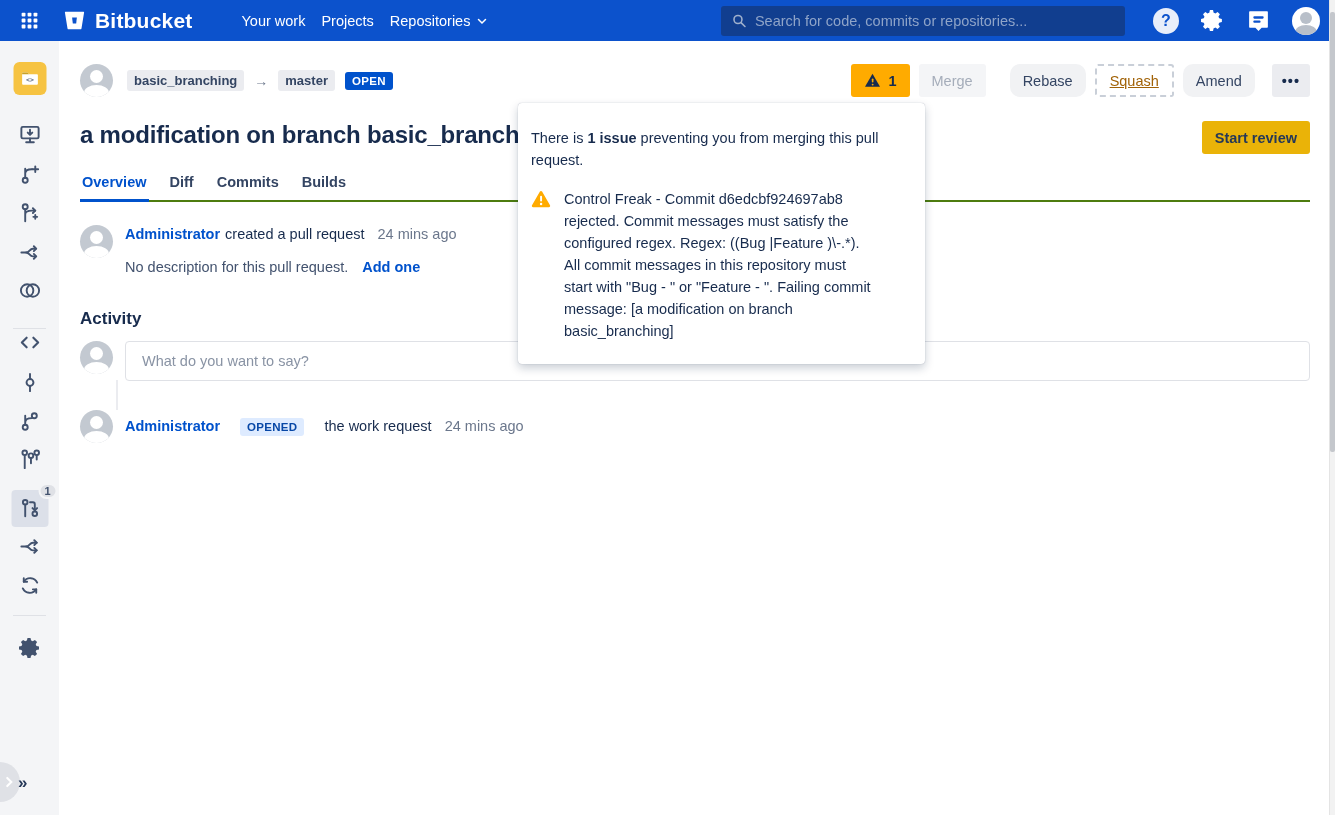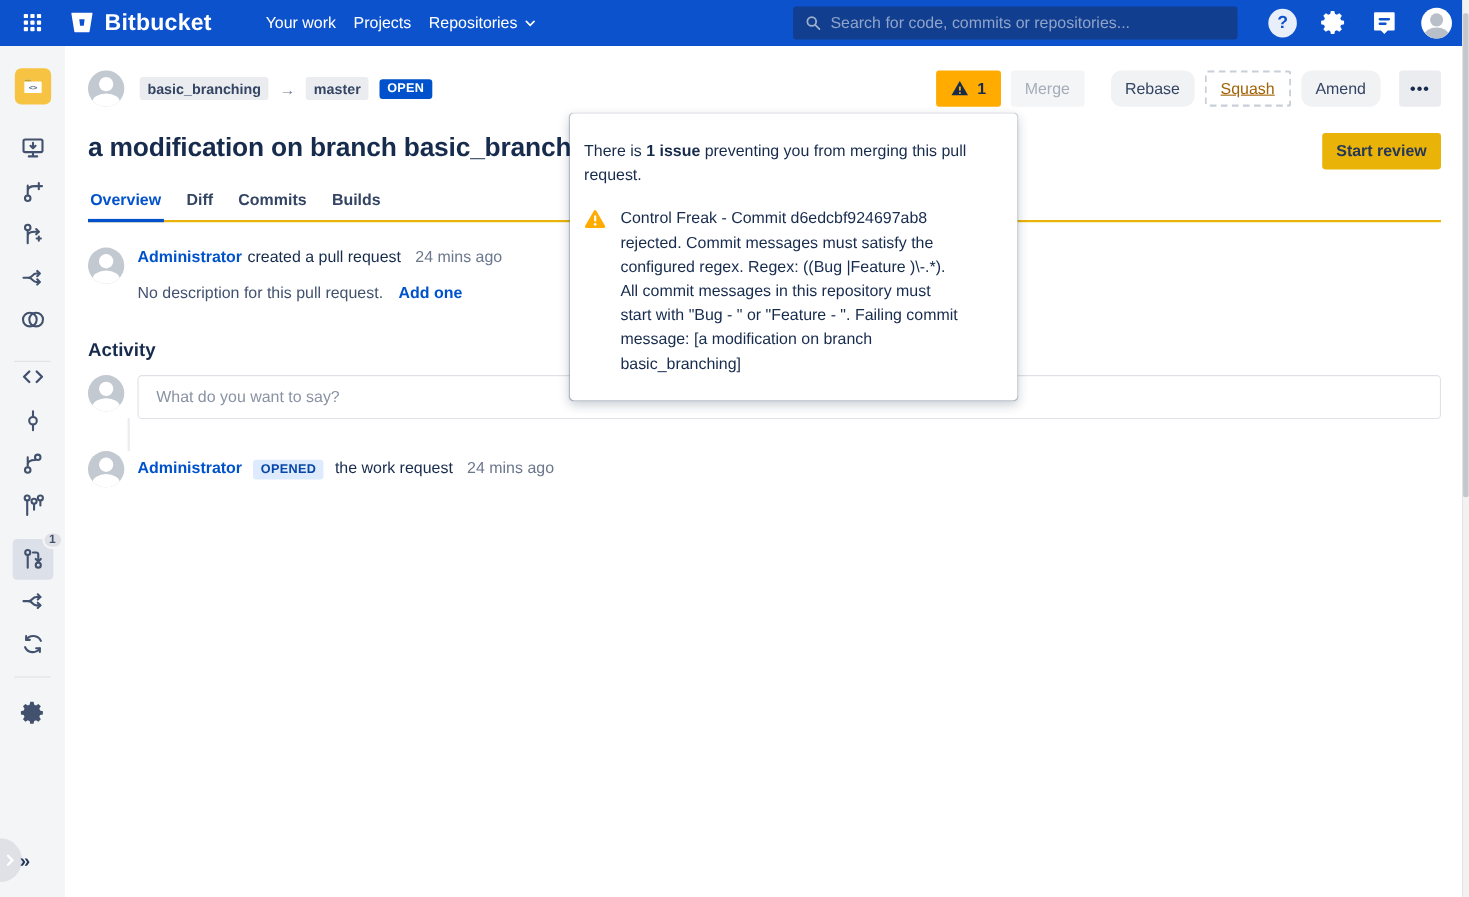--- a/index.html
+++ b/index.html
@@ -60,42 +60,42 @@
   .btn-default { background:#F1F2F4; color:#344563; font-weight:500;border-radius:10px; }
   .btn-disabled { background:#F4F5F7; color:#A5ADBA; cursor:default; }
   .btn-dashed { background:#fff; border:2px dashed #C9CFD8; color:#a16207; cursor:default;text-decoration:underline; }
   .btn-rebase { margin-left:15px; }
   .btn-more { margin-left:8px; font-weight:700; color:#172B4D; letter-spacing:1px; padding:0 10px; background:#EBECF0; }
 
   .title-row { margin-top:24px; display:flex; align-items:flex-start; }
   .pr-title { font-size:24px; font-weight:700; color:#172B4D; letter-spacing:-0.2px; }
   .btn-review { margin-left:auto; background:#eab308; color:#253858; font-weight:600; }
 
-  .tabs { margin-top:20px; display:flex; gap:19px; border-bottom:2px solid #eab308; }
+  .tabs { margin-top:20px; display:flex; gap:19px; border-bottom:2px solid #4d7c0f; }
   .tab { font-size:14.5px; font-weight:600; color:#344563; padding:0 2px 9px 2px; cursor:pointer; border-bottom:3px solid transparent; margin-bottom:-2px; }
   .tab.active { color:#0052CC; border-bottom-color:#0052CC; }
 
   .event { display:flex; margin-top:23px; }
   .event-body { margin-left:12px; padding-top:1px; }
   .event-line { display:flex; align-items:baseline; gap:5px; font-size:14.5px; color:#172B4D; }
   .user-link { color:#0052CC; font-weight:700; cursor:pointer; }
   .time { color:#6B778C; margin-left:8px; }
   .desc-line { margin-top:17px; font-size:14.5px; color:#42526E; display:flex; gap:14px; }
   .link { color:#0052CC; font-weight:700; cursor:pointer; }
 
   .activity-h { margin-top:34px; font-size:17px; font-weight:700; color:#172B4D; }
   .comment-row { margin-top:12px; display:flex; align-items:flex-start; }
   .comment-box { margin-left:12px; flex:1; height:40px; border:1px solid #DFE1E6; border-radius:4px; background:#fff;
     display:flex; align-items:center; padding:0 16px; }
   .comment-box input { border:none; outline:none; width:100%; font-size:14.5px; font-family:"Liberation Sans", sans-serif; color:#172B4D; }
   .comment-box input::placeholder { color:#8993A4; }
   .connector { width:2px; height:30px; background:#EBECF0; margin:-1px 0 0 36px; }
   .event2 { display:flex; margin-top:0; }
   .opened-badge { background:#DEEBFF; color:#0747A6; font-size:11.5px; font-weight:700; padding:3px 7px; border-radius:3px;
-    margin:0 5px; letter-spacing:.3px; align-self:center; }
+    margin:0 15px; letter-spacing:.3px; align-self:center; }
 
   
   .popup { position:absolute; left:518px; top:103px; width:407px; min-height:257px; background:#fff; border-radius:4px;
     box-shadow:0 4px 10px rgba(9,30,66,.22), 0 0 1px rgba(9,30,66,.35); z-index:60; padding:24px 28px 22px 13px; }
   .popup-summary { font-size:14.5px; line-height:22px; color:#172B4D; }
   .popup-issue { display:flex; margin-top:17px; }
   .popup-issue-text { margin-left:13px; font-size:14.5px; line-height:22px; color:#172B4D; width:309px; word-wrap:break-word; }
 
   
   .scrollbar { position:fixed; right:0; top:0; bottom:0; width:6px; background:#F2F2F2; border-left:1px solid #E4E4E4; z-index:70; }

